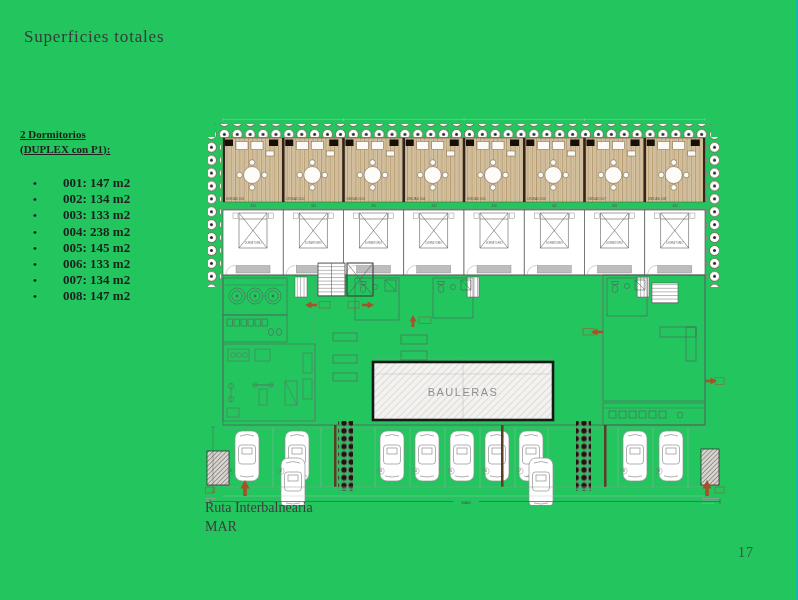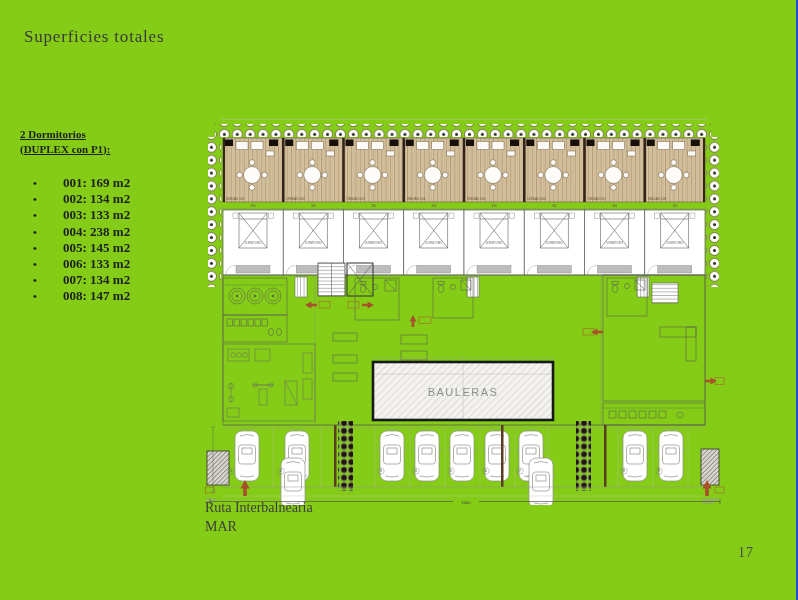--- a/index.html
+++ b/index.html
@@ -1,19 +1,19 @@
 <!DOCTYPE html>
 <html><head>
 <meta charset="utf-8">
 <style>
   html,body{margin:0;padding:0;background:#eaeaea;}
   .slide{
-    position:relative;width:798px;height:600px;background:#84cc16;
+    position:relative;width:798px;height:600px;background:#22c55e;
     font-family:"Liberation Serif", serif;overflow:hidden;
-    border-right:2px solid #1d4ed8;box-sizing:border-box;
+    border-right:2px solid #14b8a6;box-sizing:border-box;
   }
   .title-left{
     position:absolute;left:24px;top:27px;font-size:17px;letter-spacing:.8px;
     color:#3a3a3a;
   }
   .title-right{
     position:absolute;right:14px;top:33px;font-size:21px;font-weight:700;
     letter-spacing:1.2px;color:#272727;
   }
   .summary{position:absolute;left:20px;top:127px;width:180px;color:#1f1f1f;}
@@ -33,21 +33,21 @@
 <div class="slide">
 
   <div class="title-left">Superficies totales</div>
 
   <div class="summary">
     <div class="head">2 Dormitorios</div>
     <div class="head">(DUPLEX con P1):</div>
     <ul>
       <li>
           <span class="blt">•</span>
-          <span>001: 169 m2</span>
+          <span>001: 147 m2</span>
         </li>
       <li>
           <span class="blt">•</span>
           <span>002: 134 m2</span>
         </li>
       <li>
           <span class="blt">•</span>
           <span>003: 133 m2</span>
         </li>
       <li>

